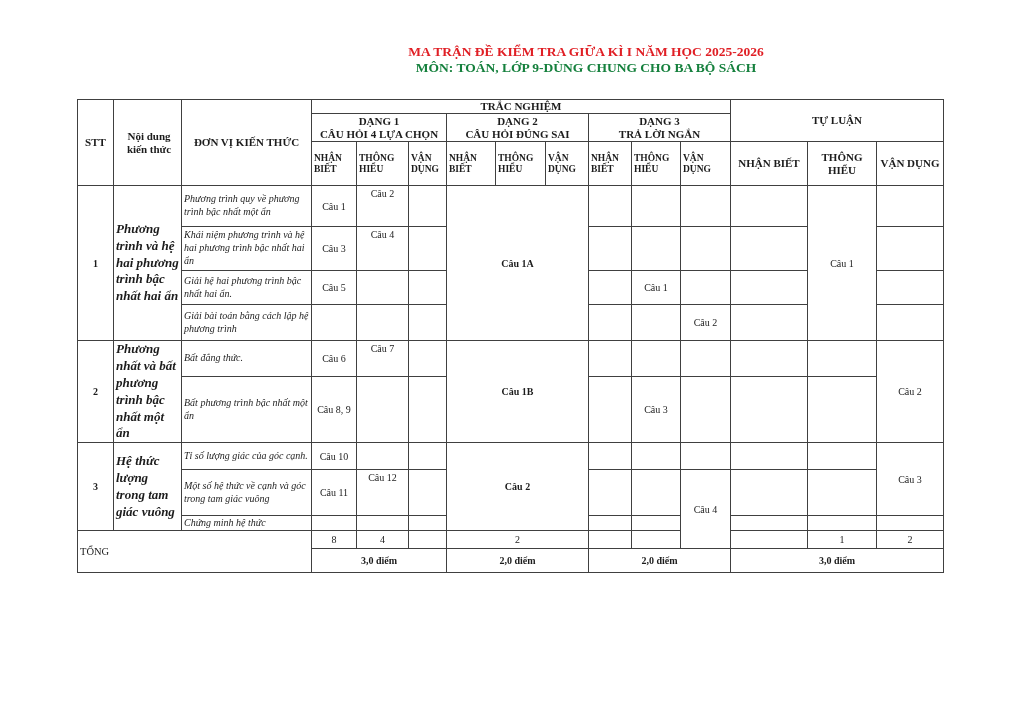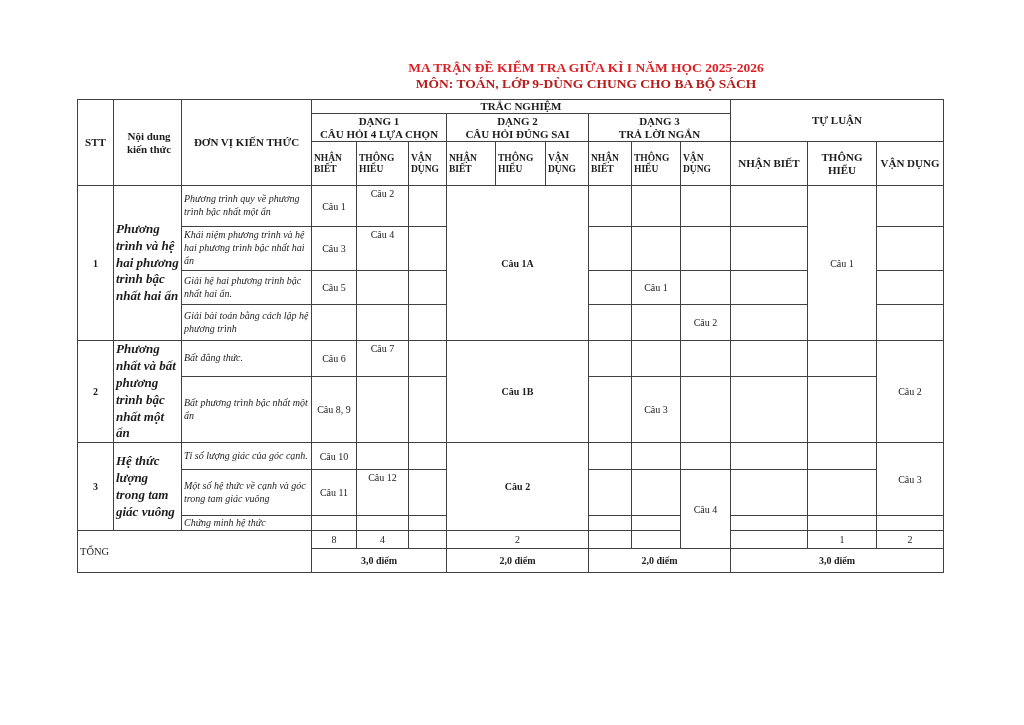--- a/index.html
+++ b/index.html
@@ -1,21 +1,21 @@
 <!DOCTYPE html>
 <html lang="vi"><head>
 <meta charset="utf-8">
 <style>
   html,body{margin:0;padding:0;background:#ffffff;}
   body{width:1024px;height:725px;font-family:"Liberation Serif","DejaVu Serif",serif;color:#1c1c1c;}
   .page{position:relative;width:1024px;height:725px;overflow:hidden;}
-  .titles{position:absolute;top:60px;left:0;width:1024px;box-sizing:border-box;padding-left:148px;
+  .titles{position:absolute;top:44px;left:0;width:1024px;box-sizing:border-box;padding-left:148px;
           text-align:center;font-weight:bold;font-size:13.5px;line-height:16px;}
   .t-red{color:#e01f25;}
-  .t-blue{color:#b91c1c;}
+  .t-blue{color:#15803d;}
   table.matrix{position:absolute;left:77px;top:99px;border-collapse:collapse;table-layout:fixed;}
   table.matrix td{border:1px solid #404040;padding:0 2px;overflow:hidden;vertical-align:middle;}
   .hdr{font-weight:bold;font-size:11px;text-align:center;line-height:1.18;}
   .hdr.left{text-align:center;padding-left:5px;}
   .lv{font-weight:bold;font-size:9.5px;text-align:left;vertical-align:middle;line-height:1.12;padding-left:3px;}
   .stt{font-weight:bold;font-size:10px;text-align:center;}
   .topic{font-weight:bold;font-style:italic;font-size:13px;line-height:1.3;vertical-align:middle;padding:1px 2px 1px 4px;}
   .unit{font-style:italic;font-size:10px;line-height:1.28;vertical-align:top;padding:1px 2px 1px 4px;}
   .cau{font-size:10px;text-align:center;vertical-align:middle;}
   .cau.top{vertical-align:top;padding-top:2px;}

